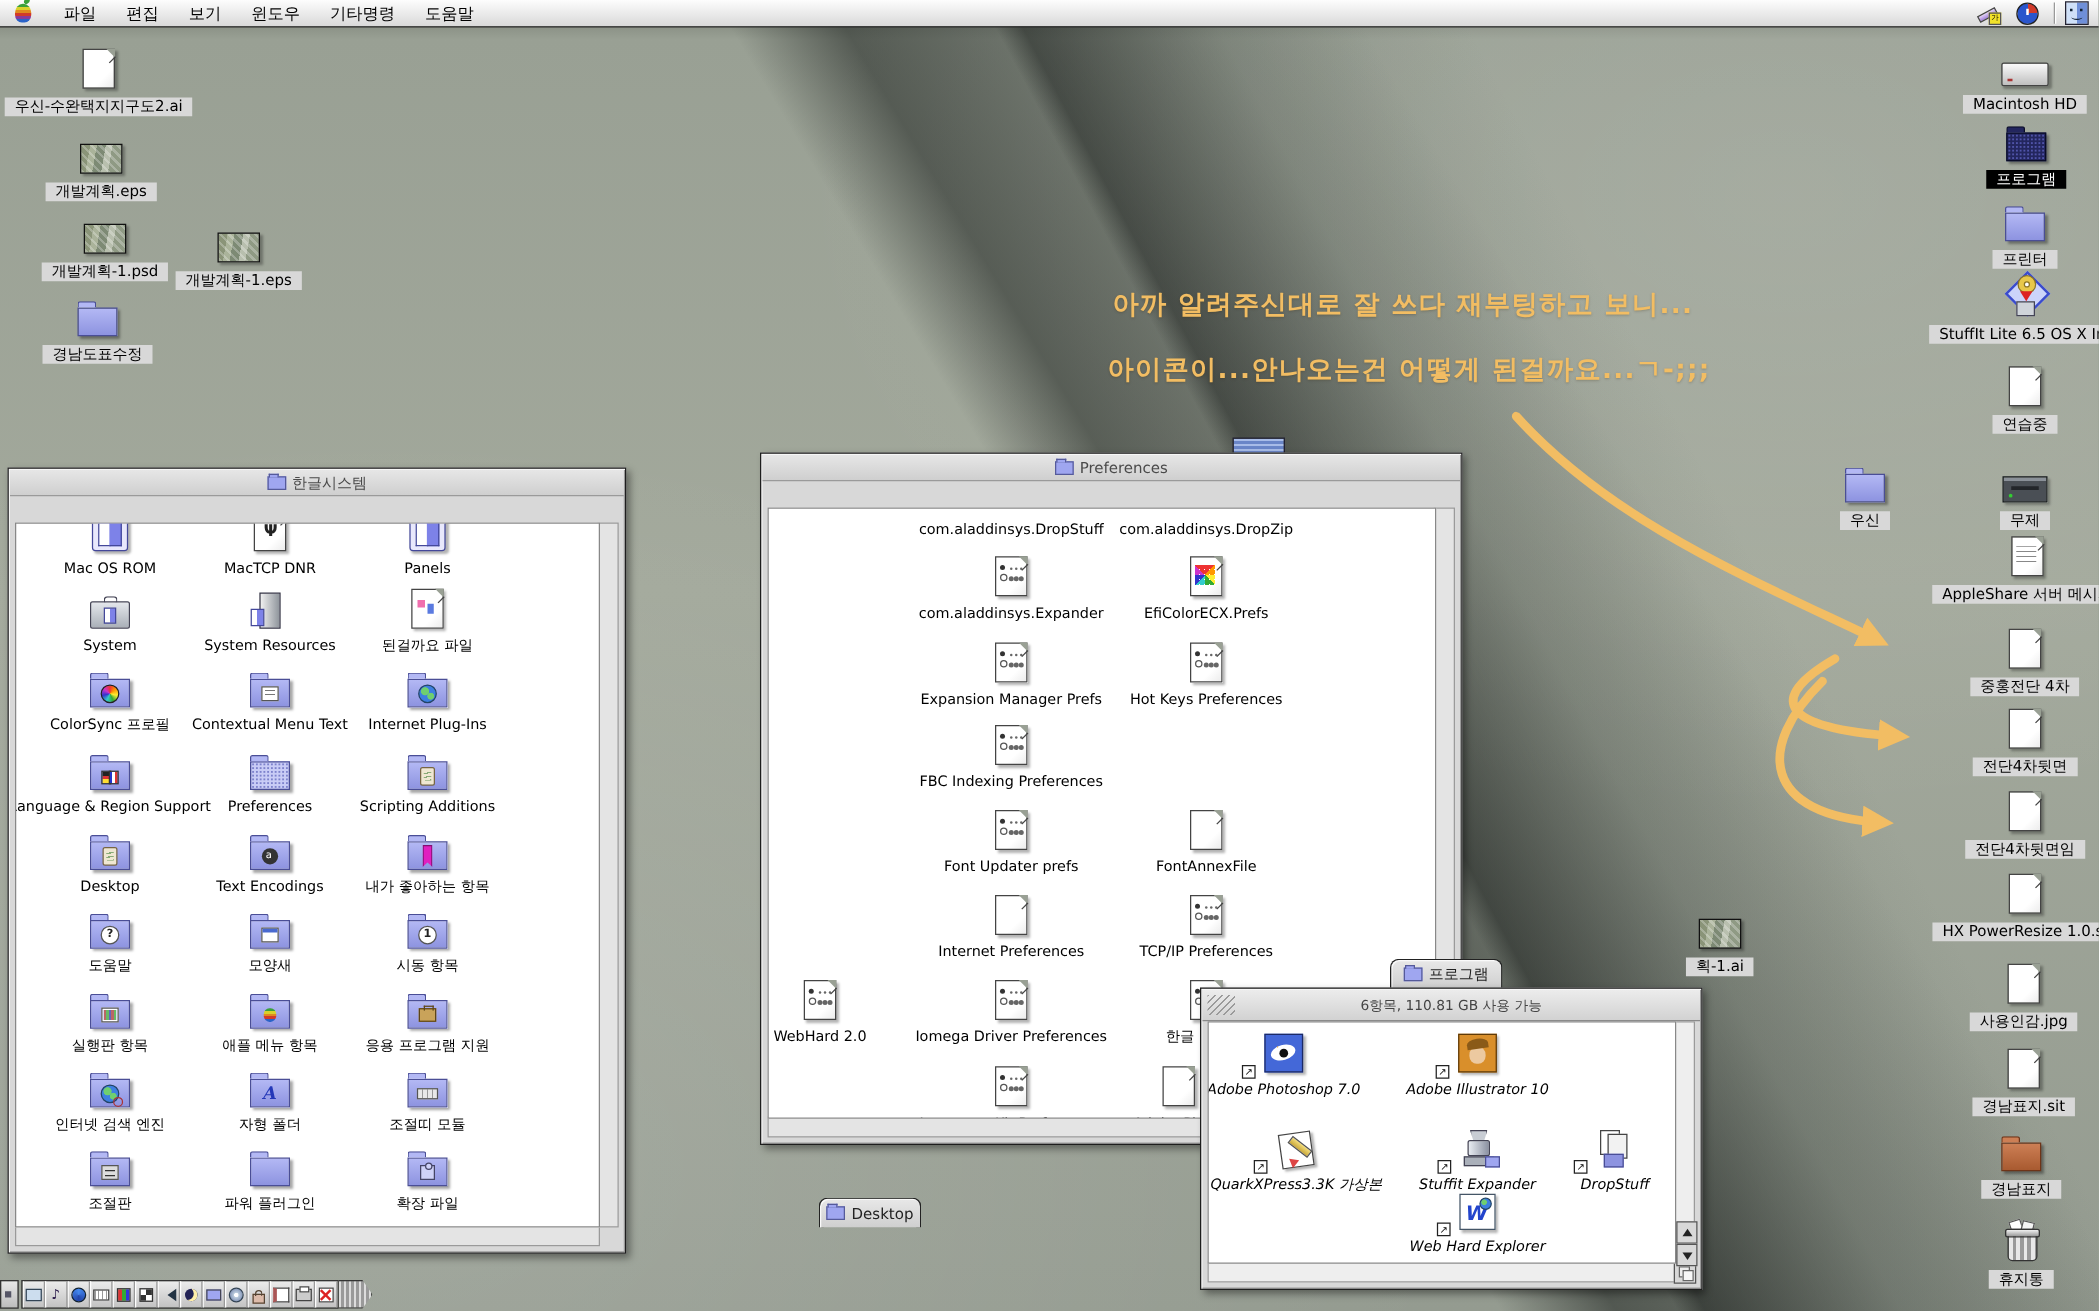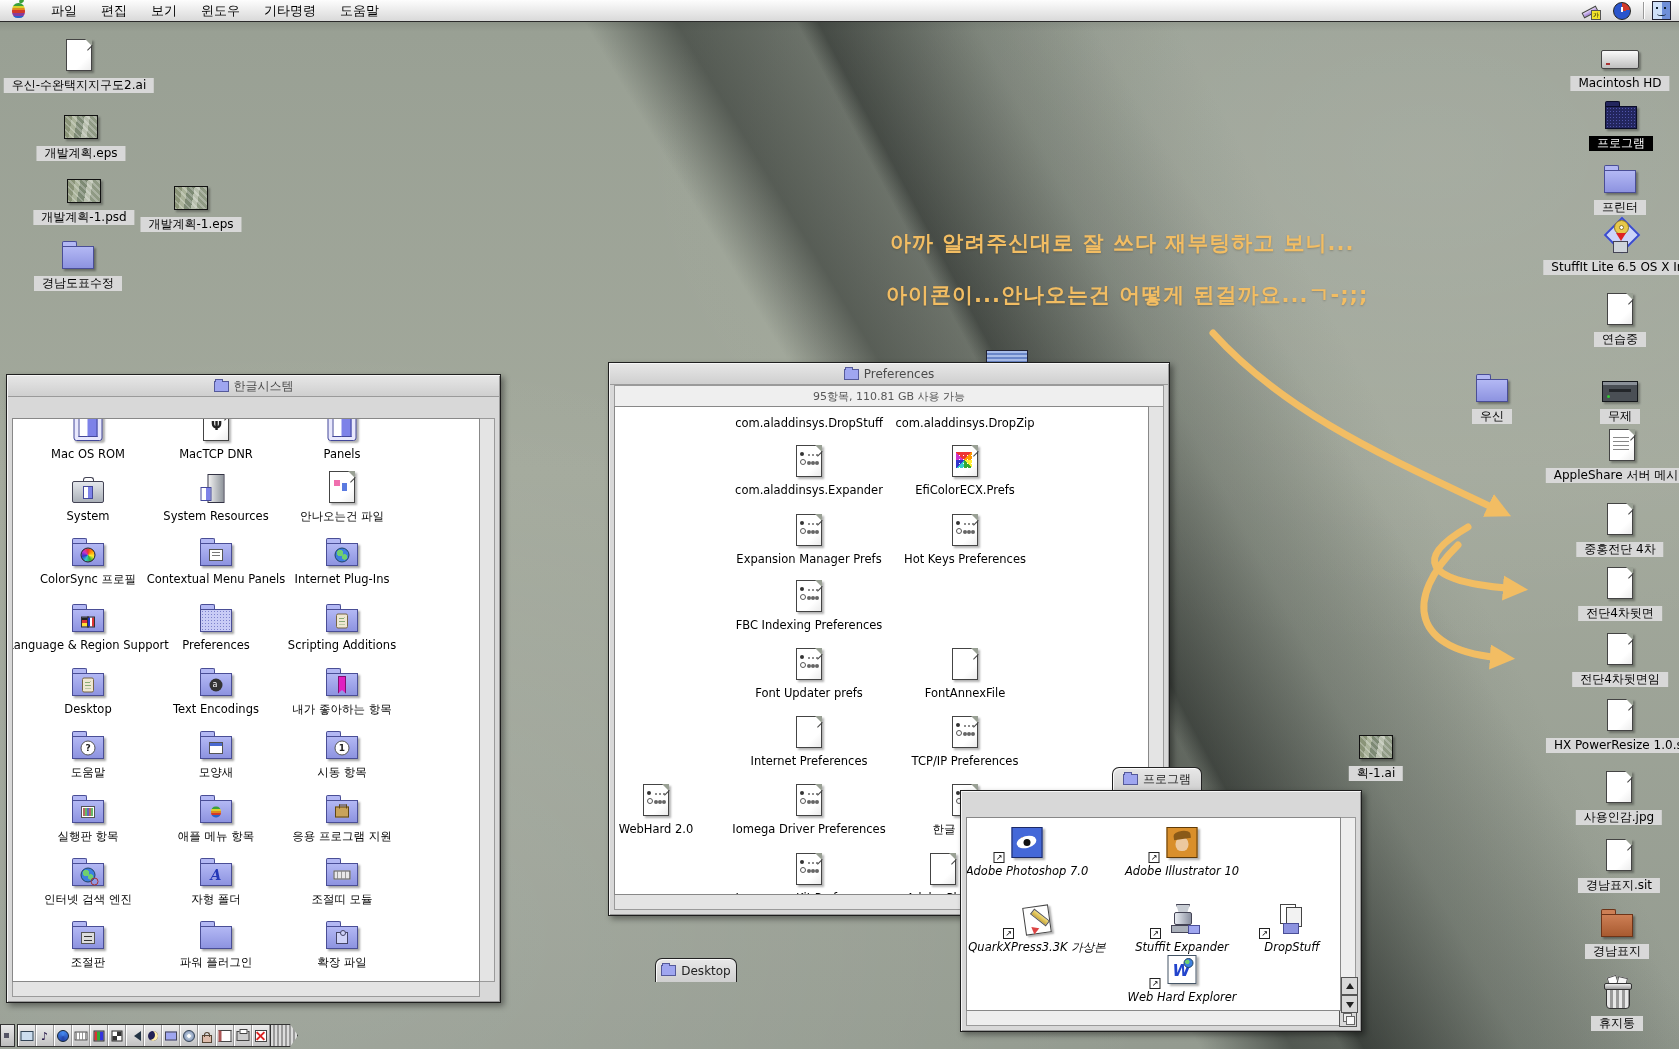--- a/index.html
+++ b/index.html
@@ -378,29 +378,29 @@
       <div class="witem" style="left: 75px; top: 90px;">
         <span class="wicon"><span class="i-suit"></span></span>
         <span class="wlabel">System</span>
       </div>
       <div class="witem" style="left: 203px; top: 90px;">
         <span class="wicon"><span class="i-tower"></span></span>
         <span class="wlabel">System Resources</span>
       </div>
       <div class="witem" style="left: 329px; top: 90px;">
         <span class="wicon"><span class="i-doc"><span class="i-scrap1"></span><span class="i-scrap2"></span></span></span>
-        <span class="wlabel">안나오는건 파일</span>
+        <span class="wlabel">된걸까요 파일</span>
       </div>
       <div class="witem" style="left: 75px; top: 153px;">
         <span class="wicon"><span class="i-folder"><span class="fb fb-wheel"></span></span></span>
         <span class="wlabel">ColorSync 프로필</span>
       </div>
       <div class="witem" style="left: 203px; top: 153px;">
         <span class="wicon"><span class="i-folder"><span class="fb fb-menu"></span></span></span>
-        <span class="wlabel">Contextual Menu Panels</span>
+        <span class="wlabel">Contextual Menu Text</span>
       </div>
       <div class="witem" style="left: 329px; top: 153px;">
         <span class="wicon"><span class="i-folder"><span class="fb fb-globe"></span></span></span>
         <span class="wlabel">Internet Plug-Ins</span>
       </div>
       <div class="witem" style="left: 75px; top: 219px;">
         <span class="wicon"><span class="i-folder"><span class="fb fb-flags"></span></span></span>
         <span class="wlabel">Language &amp; Region Support</span>
       </div>
       <div class="witem" style="left: 203px; top: 219px;">
@@ -471,23 +471,20 @@
         <span class="wicon"><span class="i-folder"><span class="fb fb-puzzle"></span></span></span>
         <span class="wlabel">확장 파일</span>
       </div>
     </div>
 </div>
 
 <div class="win" id="win-prefs" style="z-index:5">
   <div class="titlebar">
     <span class="tfolder"></span>
     <span>Preferences</span>
-  </div>
-  <div class="statusbar">
-    <span>95항목, 110.81 GB 사용 가능</span>
   </div>
   <div class="wgutter-v"></div>
   <div class="wgutter-h"></div>
   <div class="wcontent" id="prefs-items">
       <div class="witem" style="left: 194px; top: 9px;">
         <span class="wlabel">com.aladdinsys.DropStuff</span>
       </div>
       <div class="witem" style="left: 350px; top: 9px;">
         <span class="wlabel">com.aladdinsys.DropZip</span>
       </div>
@@ -548,20 +545,24 @@
         <span class="wlabel">Adobe Photo</span>
       </div>
     </div>
 </div>
 
 <div class="ptab" id="tab-program">
   <span class="tfolder"></span>
   <span>프로그램</span>
 </div>
 <div class="win" id="win-program">
+  <div class="pheader">
+    <span class="drag"></span>
+    <span>6항목, 110.81 GB 사용 가능</span>
+  </div>
   <div class="wgutter-v"></div>
   <div class="wgutter-h"></div>
   <div class="scroll-arrows">
     <div class="sarr up"></div>
     <div class="sarr dn"></div>
   </div>
   <div class="growbox"></div>
   <div class="wcontent" id="program-items">
       <div class="witem it" style="left: 60px; top: 46px;">
         <span class="wicon"><span class="i-ps"></span><span class="abadge">↗</span></span>

